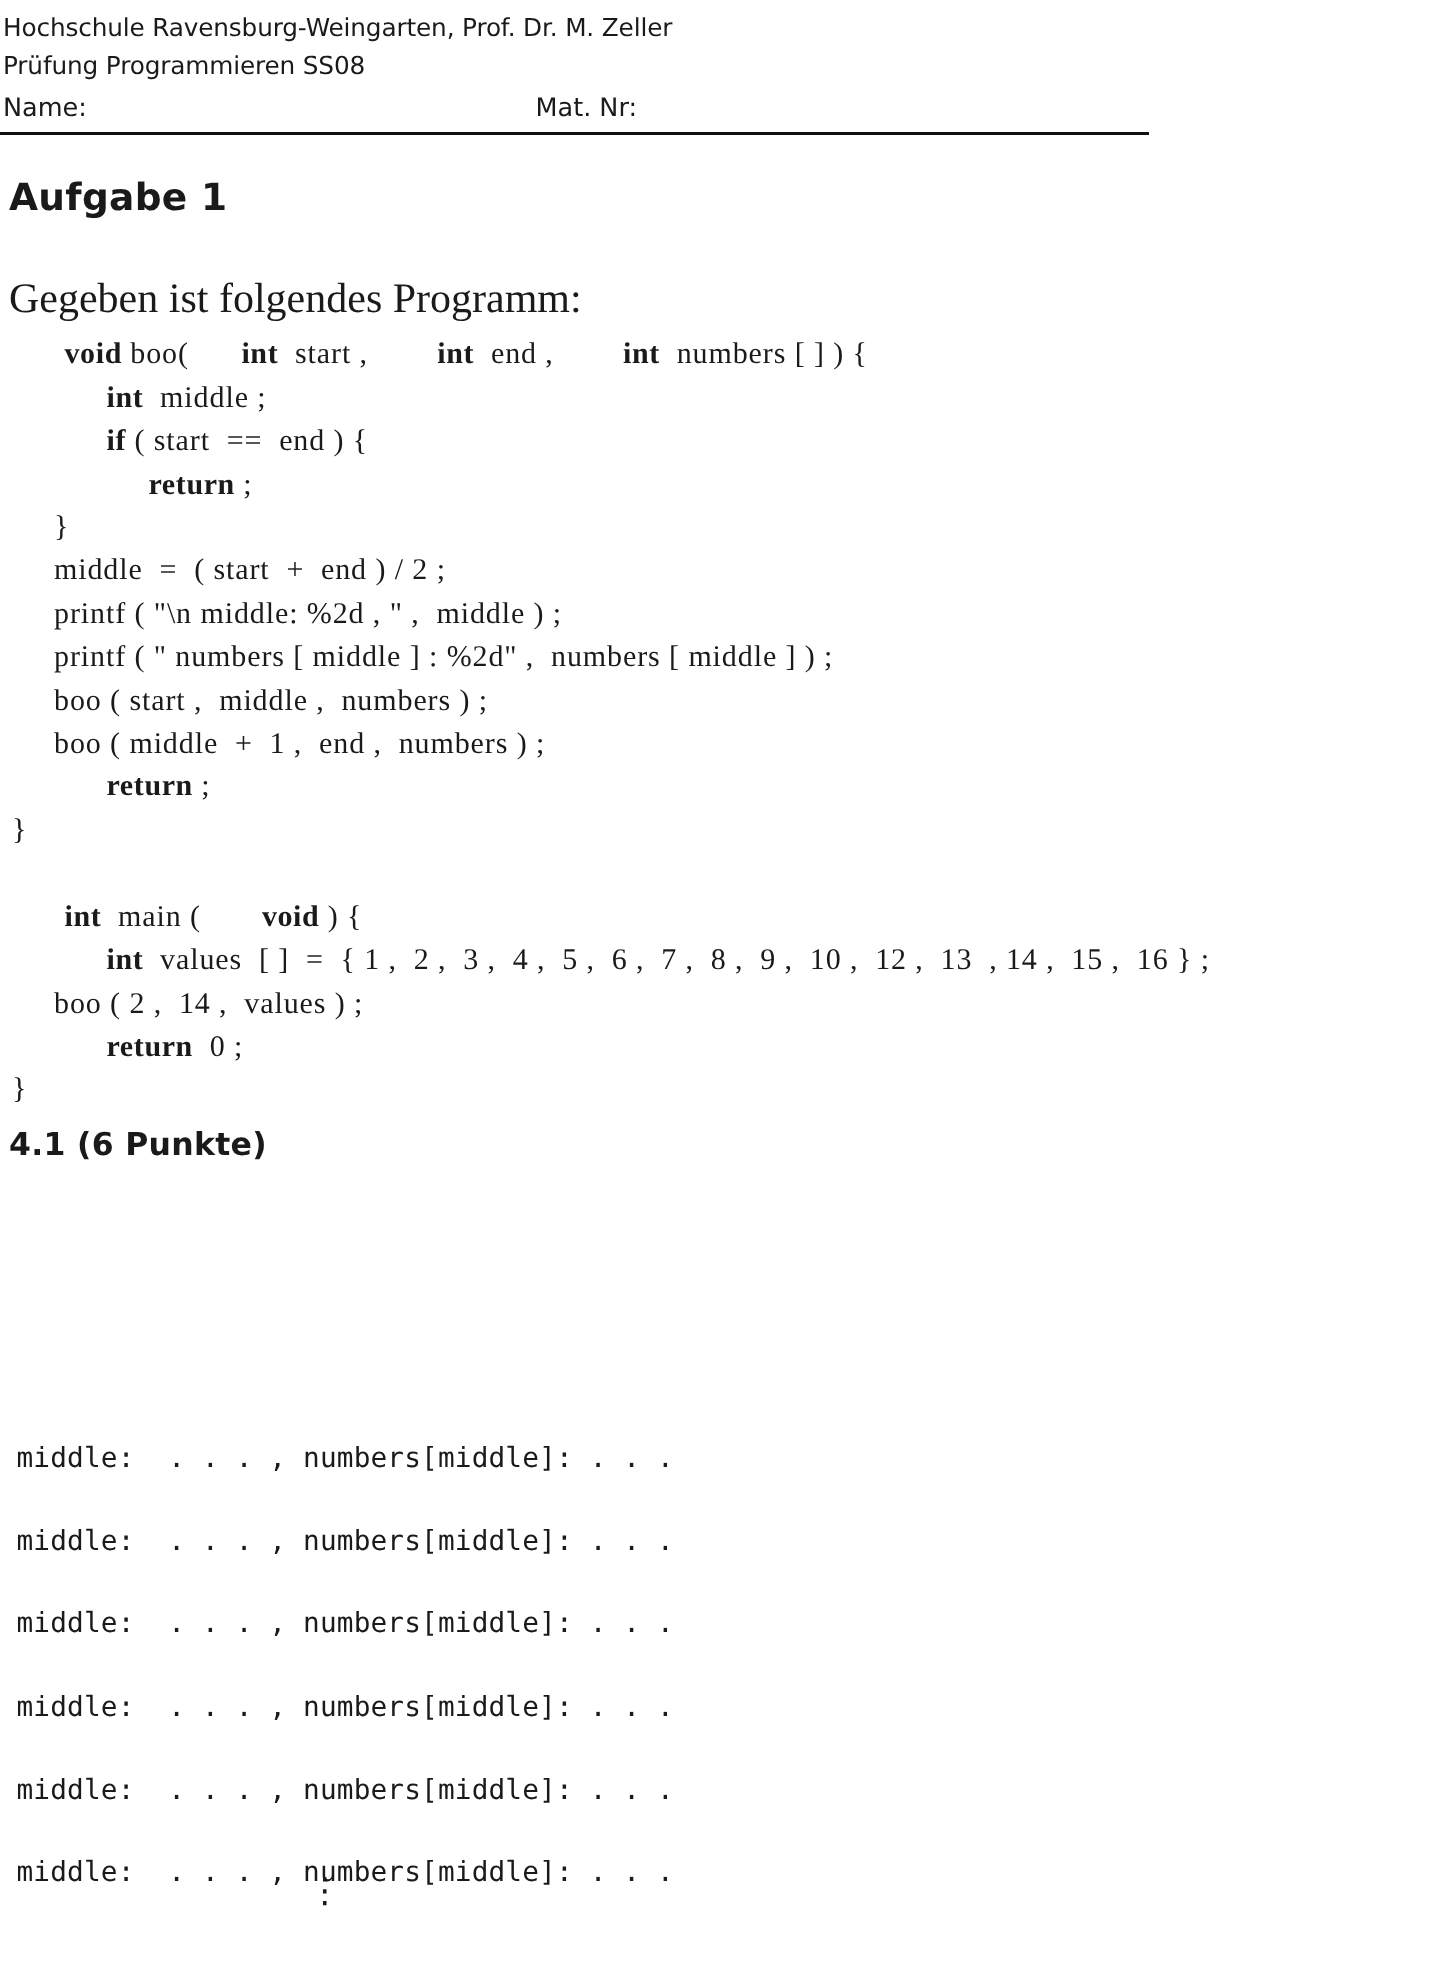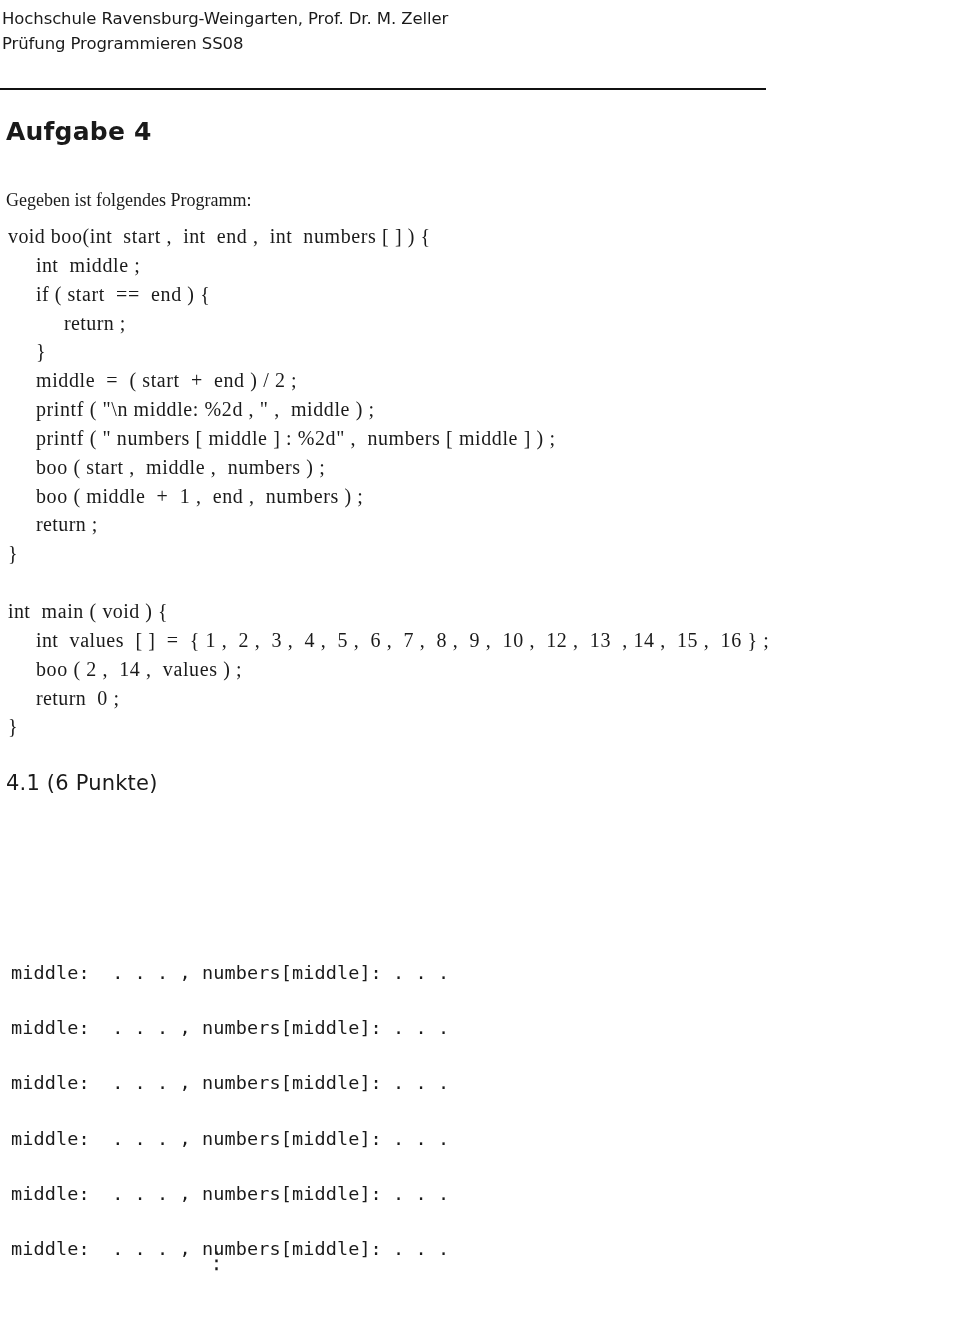--- a/index.html
+++ b/index.html
@@ -82,51 +82,51 @@
     top: 117px;
     font-family: "DejaVu Sans", "Liberation Sans", sans-serif;
     font-weight: bold;
     font-size: 25px;
     letter-spacing: 0.2px;
     white-space: nowrap;
   }
   .h-sub {
     position: absolute;
     left: 6px;
-    top: 771px;
+    top: 751px;
     font-family: "DejaVu Sans", "Liberation Sans", sans-serif;
-    font-weight: normal;
+    font-weight: bold;
     font-size: 21px;
     letter-spacing: 0.2px;
     white-space: nowrap;
   }
 
   
   .prose {
     position: absolute;
-    font-size: 18px;
+    font-size: 28px;
     line-height: 30px;
     white-space: pre;
   }
   .p-intro { left: 6px; top: 185px; }
   .p-q     { left: 6px; top: 823px; }
   .p-tail  { left: 6px; top: 1288px; }
 
   
   .code {
     position: absolute;
     left: 8px;
     top: 222px;
     font-size: 20px;
     line-height: 28.85px;
     white-space: pre;
     letter-spacing: 0.6px;
   }
   .code .ln { display: block; height: 28.85px; }
-  .code b { font-weight: normal; letter-spacing: 0.4px; }
+  .code b { font-weight: bold; letter-spacing: 0.4px; margin-left: 35px; }
 
   
   .answers {
     position: absolute;
     left: 11px;
     top: 916px;
     margin-top: 46px;
   }
   .ans-line {
     font-family: "DejaVu Sans Mono", "Liberation Mono", monospace;
@@ -146,24 +146,28 @@
     white-space: pre;
   }
 </style>
 </head>
 <body>
 
 <div class="page">
 
   <div class="header">
     <div class="hdr-left"><span>Hochschule Ravensburg-Weingarten, Prof. Dr. M. Zeller</span><br><span>Prüfung Programmieren SS08</span></div>
+    <div class="hdr-name-row">
+      <span>Name:</span>
+      <span class="hdr-matnr">Mat. Nr:</span>
+    </div>
     <div class="hdr-rule"></div>
   </div>
 
-  <div class="h-task">Aufgabe 4</div>
+  <div class="h-task">Aufgabe 1</div>
   <div class="prose p-intro">Gegeben ist folgendes Programm:</div>
 
   <div class="code"><span class="ln"><b>void</b> boo(<b>int</b>  start ,  <b>int</b>  end ,  <b>int</b>  numbers [ ] ) {</span><span class="ln">     <b>int</b>  middle ;</span><span class="ln">     <b>if</b> ( start  ==  end ) {</span><span class="ln">          <b>return</b> ;</span><span class="ln">     }</span><span class="ln">     middle  =  ( start  +  end ) / 2 ;</span><span class="ln">     printf ( "\n middle: %2d , " ,  middle ) ;</span><span class="ln">     printf ( " numbers [ middle ] : %2d" ,  numbers [ middle ] ) ;</span><span class="ln">     boo ( start ,  middle ,  numbers ) ;</span><span class="ln">     boo ( middle  +  1 ,  end ,  numbers ) ;</span><span class="ln">     <b>return</b> ;</span><span class="ln">}</span><span class="ln">&nbsp;</span><span class="ln"><b>int</b>  main ( <b>void</b> ) {</span><span class="ln">     <b>int</b>  values  [ ]  =  { 1 ,  2 ,  3 ,  4 ,  5 ,  6 ,  7 ,  8 ,  9 ,  10 ,  12 ,  13  , 14 ,  15 ,  16 } ;</span><span class="ln">     boo ( 2 ,  14 ,  values ) ;</span><span class="ln">     <b>return</b>  0 ;</span><span class="ln">}</span></div>
 
   <div class="h-sub">4.1 (6 Punkte)</div>
 
   <div class="answers">
       <div class="ans-line">middle:  . . . , numbers[middle]: . . .</div>
       <div class="ans-line">middle:  . . . , numbers[middle]: . . .</div>
       <div class="ans-line">middle:  . . . , numbers[middle]: . . .</div>

